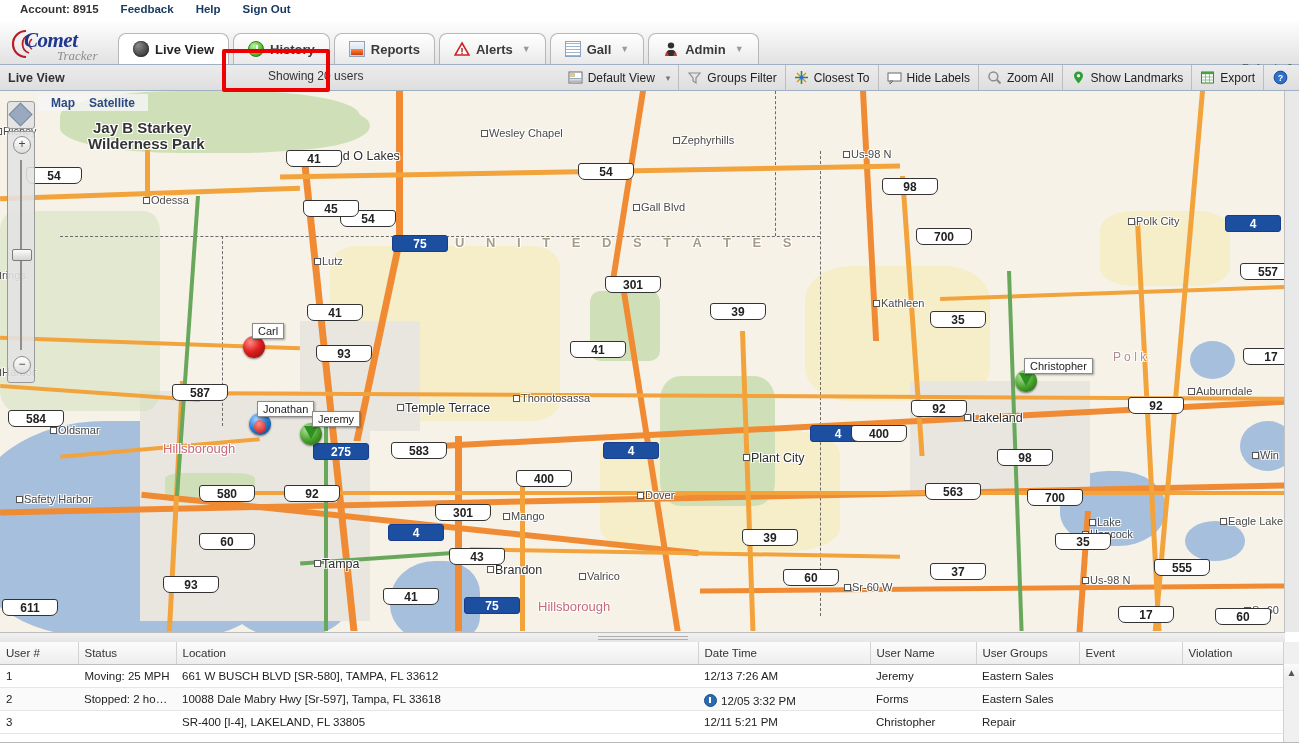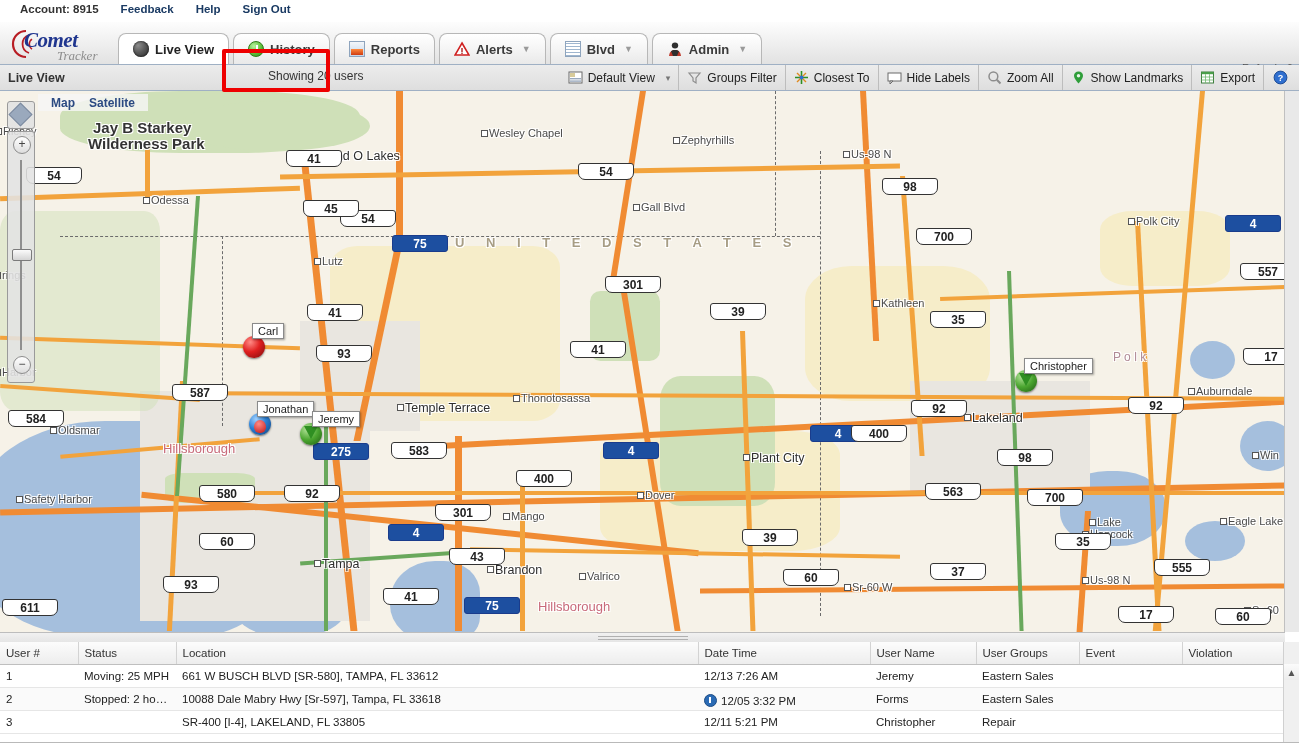--- a/index.html
+++ b/index.html
@@ -142,21 +142,21 @@
   
   .grid{position:absolute;left:0;top:642px;width:1285px;height:100px;background:#fff;overflow:hidden;}
   table.g{border-collapse:collapse;width:1285px;table-layout:fixed;}
   table.g th{height:22px;font-size:11.5px;font-weight:normal;color:#333;text-align:left;
     padding:0 6px;border-right:1px solid #d3d3d3;border-bottom:1px solid #bfbfbf;
     background:linear-gradient(to bottom,#fcfcfc 0%,#ededed 100%);}
   table.g td{height:22px;font-size:11.5px;color:#222;padding:0 6px;
     border-bottom:1px solid #e6e6e6;white-space:nowrap;overflow:hidden;text-overflow:ellipsis;}
   table.g tr.alt td{background:#fafafa;}
   td.num{text-align:left;}
-  td.status{text-align:left;}
+  td.status{text-align:center;}
   .rowicon{display:inline-block;width:11px;height:11px;border-radius:50%;background:#2b6bb5;
     position:relative;top:2px;margin-right:4px;border:1px solid #1d4c84;}
   .rowicon:after{content:"";position:absolute;left:4px;top:2px;width:2px;height:6px;background:#fff;}
   .vscroll{position:absolute;right:0;top:642px;width:15px;height:100px;background:#f0f0f0;border-left:1px solid #d0d0d0;}
   .vscroll .up{position:absolute;left:0;top:22px;width:15px;height:16px;
     display:flex;align-items:center;justify-content:center;color:#555;font-size:10px;cursor:pointer;
     background:linear-gradient(#fbfbfb,#ececec);}
   
   .rightgutter{position:absolute;right:0;top:91px;width:14px;height:541px;background:#e9e9e9;border-left:1px solid #c0c0c0;}
   .bottomedge{position:absolute;left:0;top:742px;width:1299px;height:6px;background:#fff;border-top:1px solid #b9b9b9;}
@@ -210,21 +210,21 @@
               <rect x="7.3" y="7" width="1.4" height="4" fill="#b02020"></rect>
               <rect x="7.3" y="11.6" width="1.4" height="1.4" fill="#b02020"></rect>
             </svg>
         </span>
         <span>Alerts</span>
         <span class="caret">▼</span>
       </div>
 
       <div class="tab">
         <span class="ic ic-form"></span>
-        <span>Blvd</span>
+        <span>Gall</span>
         <span class="caret">▼</span>
       </div>
 
       <div class="tab">
         <span class="ic">
           <svg width="16" height="16" viewBox="0 0 16 16">
               <ellipse cx="8" cy="4.4" rx="3.2" ry="3" fill="#2f2f2f"></ellipse>
               <path d="M2 15 C2.6 10.4 5 9 8 9 C11 9 13.4 10.4 14 15 Z" fill="#c0392b"></path>
               <path d="M8 9 C6.4 9 5 9.4 4 10.2 L6 15 H10 L12 10.2 C11 9.4 9.6 9 8 9 Z" fill="#2f2f2f"></path>
             </svg>

